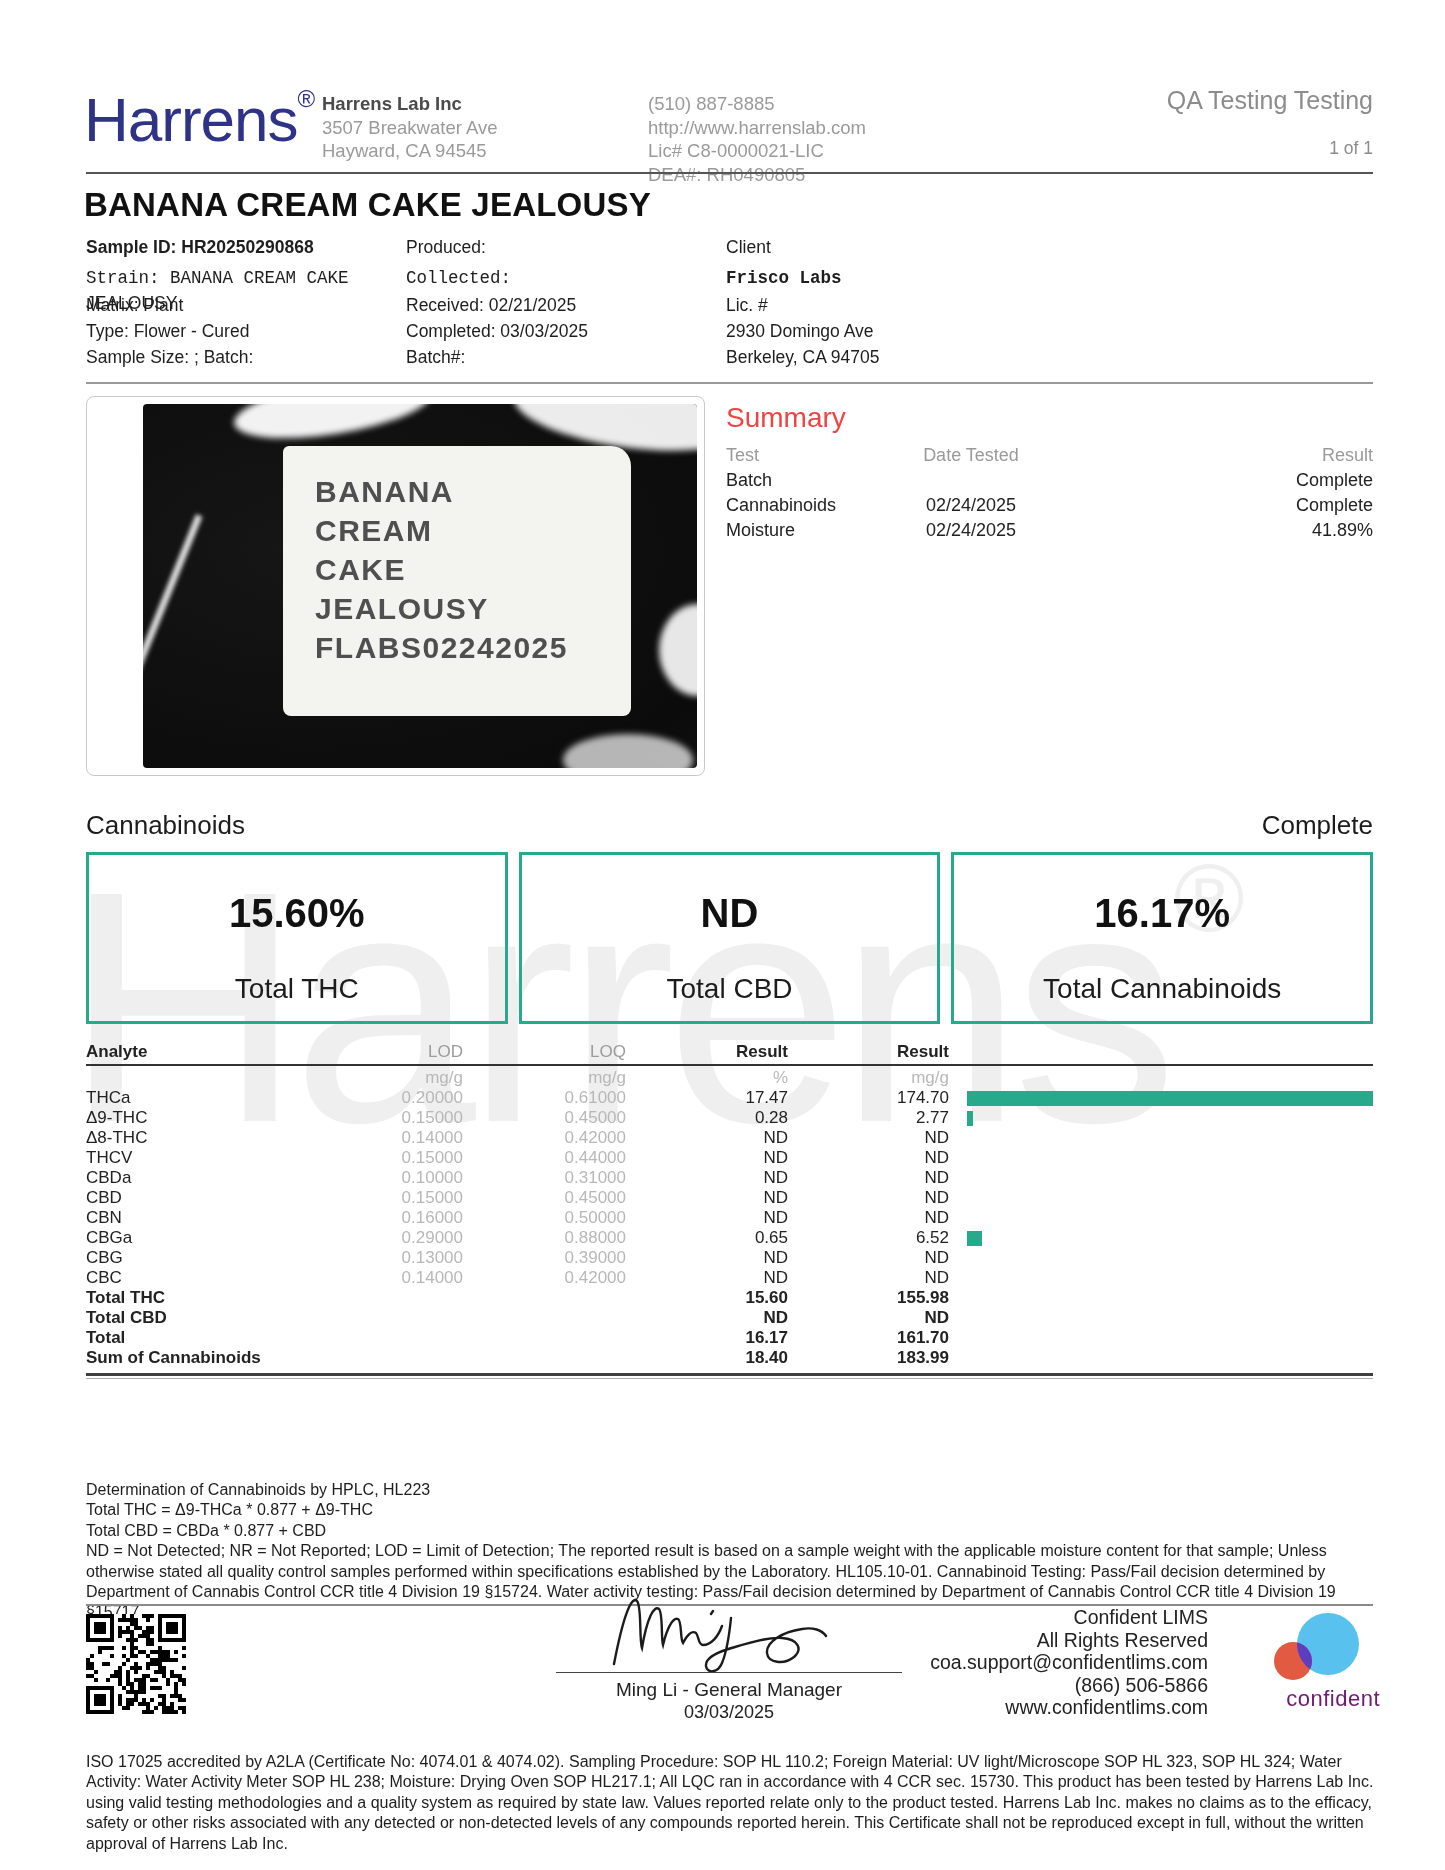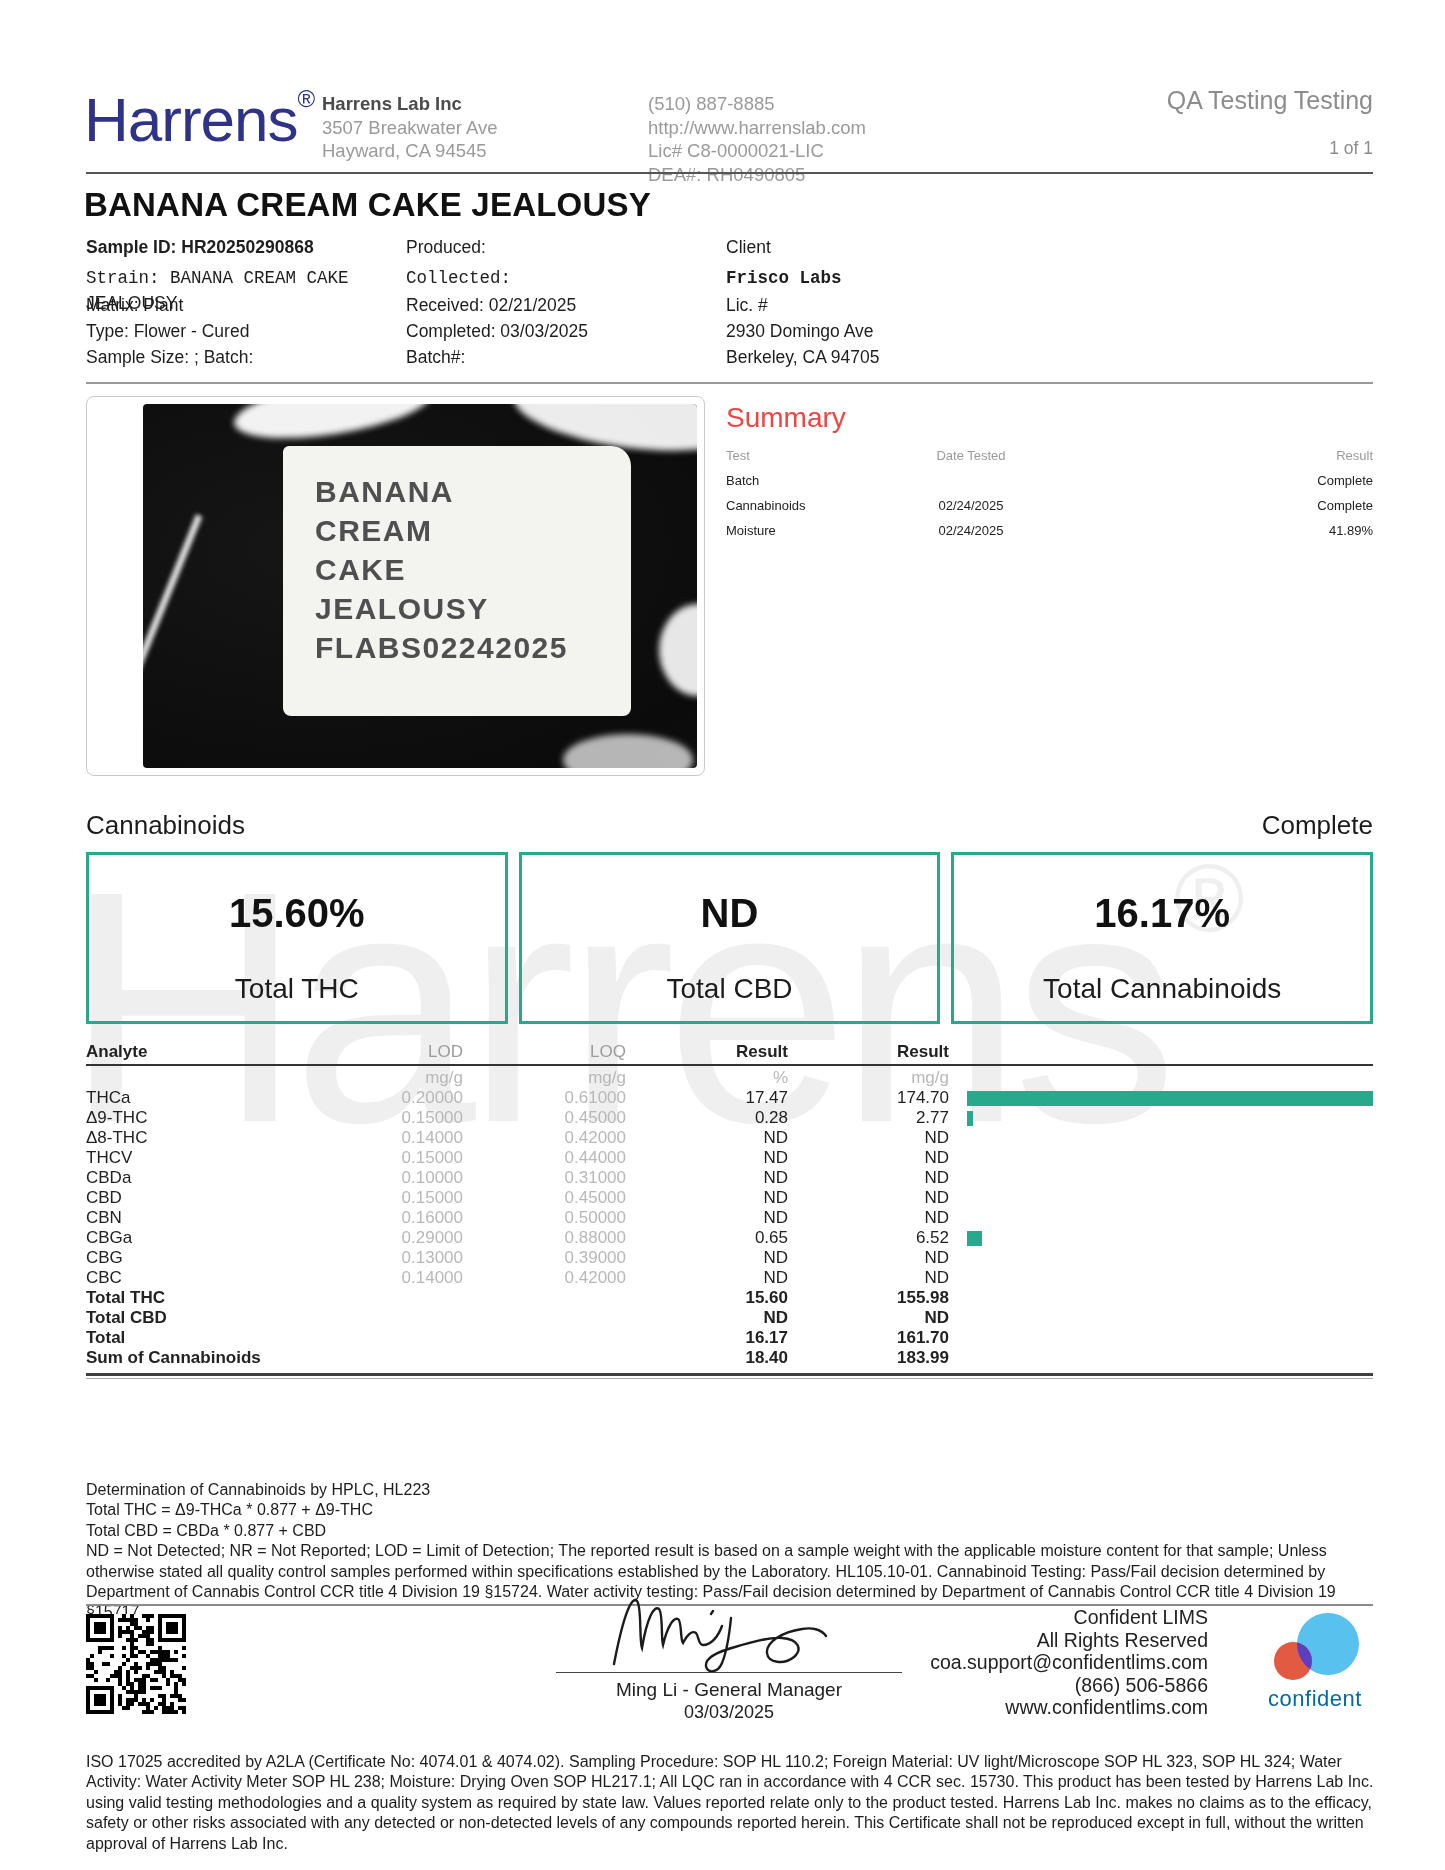--- a/index.html
+++ b/index.html
@@ -38,21 +38,21 @@
   .g2{left:370px; top:-30px; width:240px; height:74px; transform:rotate(7deg); opacity:.92;}
   .g3{left:18px; top:120px; width:86px; height:170px; background:transparent; border-left:7px solid rgba(255,255,255,.85); transform:rotate(22deg); filter:blur(2px);}
   .g4{left:516px; top:200px; width:78px; height:92px; opacity:.9;}
   .g5{left:420px; top:330px; width:130px; height:52px; opacity:.7;}
   .photo-label{position:absolute; left:140px; top:42px; width:348px; height:270px; background:#f3f3f0; border-radius:6px 20px 8px 8px; padding:26px 0 16px 32px;}
   .plabel-line{font-size:30px; font-weight:bold; color:#4f4f4f; letter-spacing:1.5px; line-height:39px;}
 
   
   .summary{left:726px; top:402px; width:647px;}
   .summary-title{font-size:28px; color:#ef4444;}
-  .srow{display:grid; grid-template-columns:160px 170px 1fr; align-items:center; height:25px; font-size:13px;}
+  .srow{display:grid; grid-template-columns:160px 170px 1fr; align-items:center; height:25px; font-size:18px;}
   .shead{color:#9a9a9a; margin-top:9px;}
   .sc2{text-align:center;} .sc3{text-align:right;}
 
   
   .cann-title{left:86px; top:810px; font-size:26px; color:#1c1c1c;}
   .cann-status{right:72px; top:810px; font-size:26px; color:#1c1c1c;}
   .watermark{left:64px; top:842px; z-index:0; color:#efefef; font-size:330px; line-height:1; letter-spacing:-10px; white-space:nowrap;}
   .watermark .wmr{font-size:96px; vertical-align:190px; letter-spacing:0; margin-left:6px;}
   .totals{left:86px; top:852px; width:1287px; height:172px; display:flex; gap:11px; z-index:1;}
   .tbox{flex:1; border:3px solid var(--accent); position:relative; background:transparent;}
@@ -79,21 +79,21 @@
   .divider{left:86px; top:1604px; width:1287px; border-top:2px solid #8a8a8a;}
 
   
   .qr{left:86px; top:1614px;}
   .sig-svg{left:598px; top:1588px;}
   .sig-line{left:556px; top:1672px; width:346px; border-top:1.5px solid #444;}
   .sig-name{left:556px; top:1679px; width:346px; text-align:center; font-size:19px; color:#222;}
   .sig-date{left:556px; top:1702px; width:346px; text-align:center; font-size:18px; color:#222;}
   .lims-block{left:808px; top:1606px; width:400px; text-align:right; font-size:19.5px; line-height:22.5px; color:#222;}
   .conf-logo{left:1262px; top:1608px;}
-  .conf-text{left:1250px; top:1686px; width:130px; text-align:center; font-size:22px; color:#0369a1; letter-spacing:.5px;}
+  .conf-text{left:1250px; top:1686px; width:130px; text-align:right; font-size:22px; color:#701a75; letter-spacing:.5px;}
 
   .disclaimer{left:86px; top:1752px; width:1300px; font-size:16px; line-height:20.4px; color:#1d1d1d;}
   .lims-block .link{color:#222; text-decoration:none;}
 </style>
 </head>
 <body>
 
 <div class="page">
 
   <div class="abs logo"><span>Harrens</span><span class="reg">®</span></div>

